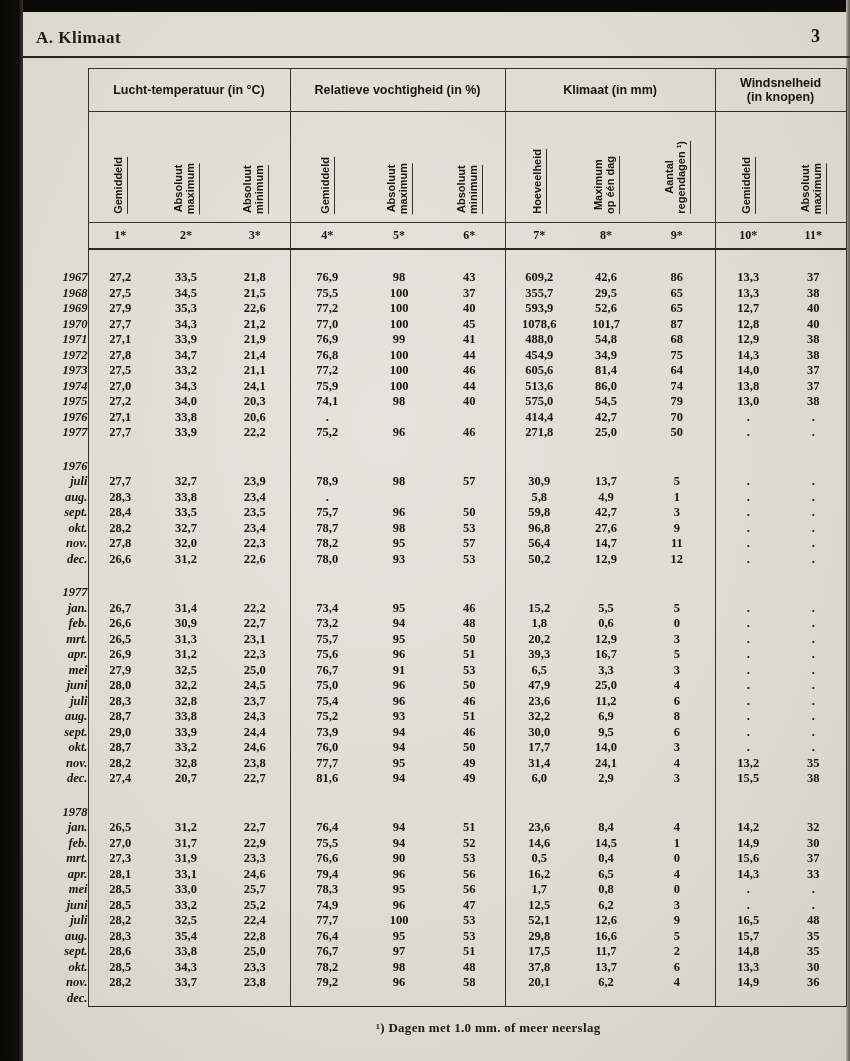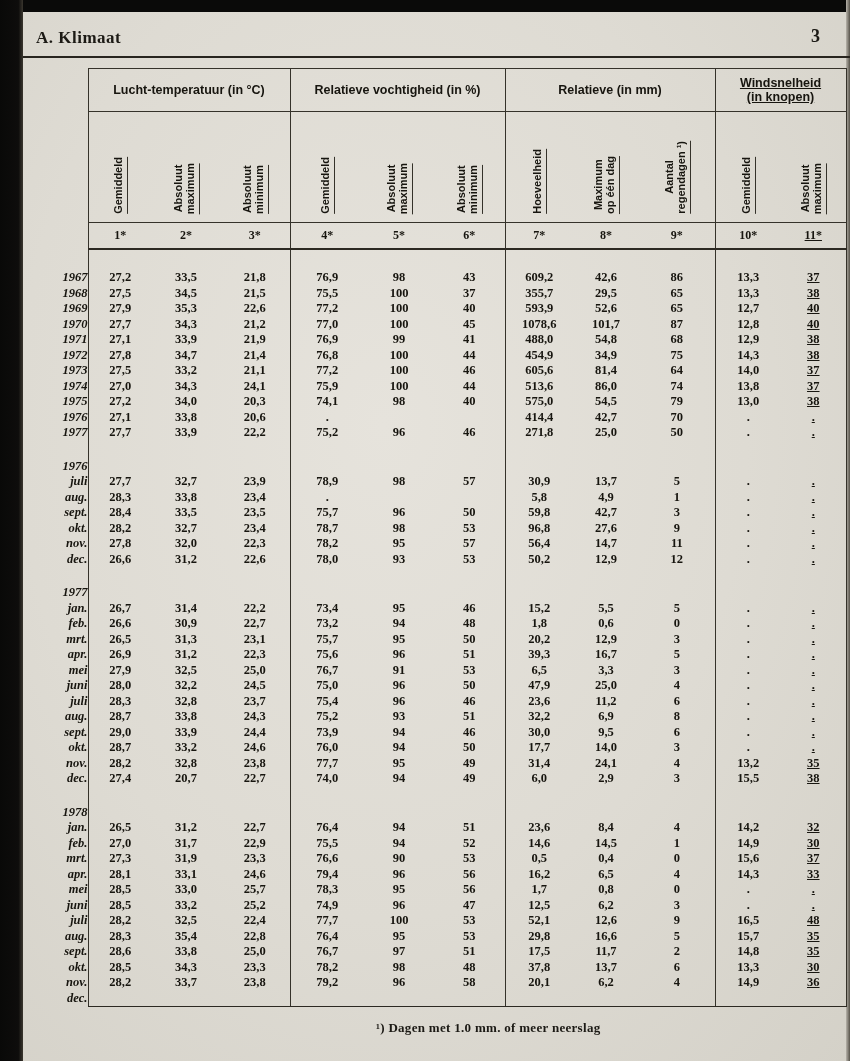--- a/index.html
+++ b/index.html
@@ -14,21 +14,21 @@
   .scan-right{position:absolute;top:0;right:0;width:4px;height:1061px;background:linear-gradient(90deg,#b7b3aa,#57534a);}
   
   .pagehead{position:absolute;top:28px;left:36px;font:bold 17px "Liberation Serif",serif;letter-spacing:.5px;}
   .pagenum{position:absolute;top:26px;right:30px;font:bold 18px "Liberation Serif",serif;}
   .headrule{position:absolute;top:56px;left:23px;width:827px;height:2px;background:#28251f;}
   
   .tablewrap{position:absolute;left:26px;top:68px;}
   table.climate{border-collapse:collapse;table-layout:fixed;width:820px;}
   table.climate th,table.climate td{padding:0;font-weight:bold;color:#17150f;}
   .gs{border-left:1.4px solid #35322a;}
-  .end{border-right:1.4px solid #35322a;text-decoration:underline;}
+  .end{border-right:1.4px solid #35322a;}
   tr.group-row th{height:42px;border-top:1.5px solid #35322a;border-bottom:1px solid #35322a;
     font:bold 12.5px "Liberation Sans",sans-serif;text-align:center;vertical-align:middle;line-height:14px;padding:0 20px;}
   tr.group-row th.lab, tr.vhead-row th.lab, tr.num-row th.lab{border:none;background:transparent;}
   tr.vhead-row th{height:106px;vertical-align:bottom;text-align:center;border-bottom:1px solid #35322a;padding-bottom:4px;}
   .vlabel{display:inline-block;writing-mode:vertical-rl;transform:rotate(180deg);
     font:bold 11px "Liberation Sans",sans-serif;line-height:12px;white-space:pre-line;
     border-left:1.2px solid #35322a;padding-left:3px;}
   tr.num-row th{height:25px;border-bottom:2px solid #2c2922;font:bold 12px "Liberation Serif",serif;text-align:center;vertical-align:middle;}
   tbody td{height:15.5px;font:bold 12.5px "Liberation Serif",serif;text-align:center;vertical-align:middle;}
   tbody td.lab{text-align:right;padding-left:4px;font-style:italic;}
@@ -64,21 +64,21 @@
           <col style="width:66px">
           <col style="width:76px">
         <col style="width:66px">
           <col style="width:65px">
       </colgroup>
       <thead>
         <tr class="group-row">
           <th class="lab"></th>
           <th colspan="3" class="gs">Lucht-temperatuur (in °C)</th>
           <th colspan="3" class="gs">Relatieve vochtigheid (in %)</th>
-          <th colspan="3" class="gs">Relatieve (in mm)</th>
+          <th colspan="3" class="gs">Klimaat (in mm)</th>
           <th colspan="2" class="gs end">Windsnelheid (in knopen)</th>
         </tr>
         <tr class="vhead-row">
           <th class="lab"></th>
           <th class="gs"><span class="vlabel">Gemiddeld</span></th>
           <th><span class="vlabel">Absoluut
 maximum</span></th>
           <th><span class="vlabel">Absoluut
 minimum</span></th>
           <th class="gs"><span class="vlabel">Gemiddeld</span></th>
@@ -571,21 +571,21 @@
             <td class="">24,1</td>
             <td class="">4</td>
             <td class="gs">13,2</td>
             <td class=" end">35</td>
           </tr>
           <tr class="data">
             <td class="lab">dec.</td>
             <td class="gs">27,4</td>
             <td class="">20,7</td>
             <td class="">22,7</td>
-            <td class="gs">74,0</td>
+            <td class="gs">81,6</td>
             <td class="">94</td>
             <td class="">49</td>
             <td class="gs">6,0</td>
             <td class="">2,9</td>
             <td class="">3</td>
             <td class="gs">15,5</td>
             <td class=" end">38</td>
           </tr>
           <tr class="spacer">
             <td class="lab"></td>

